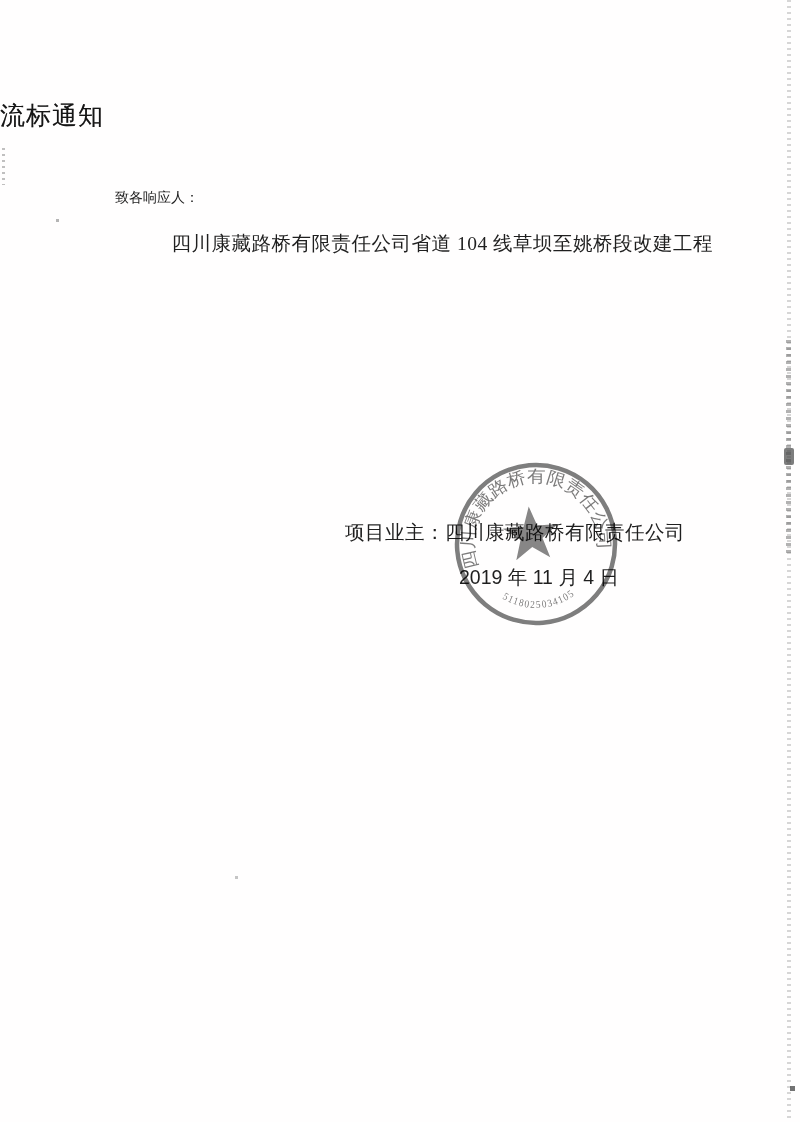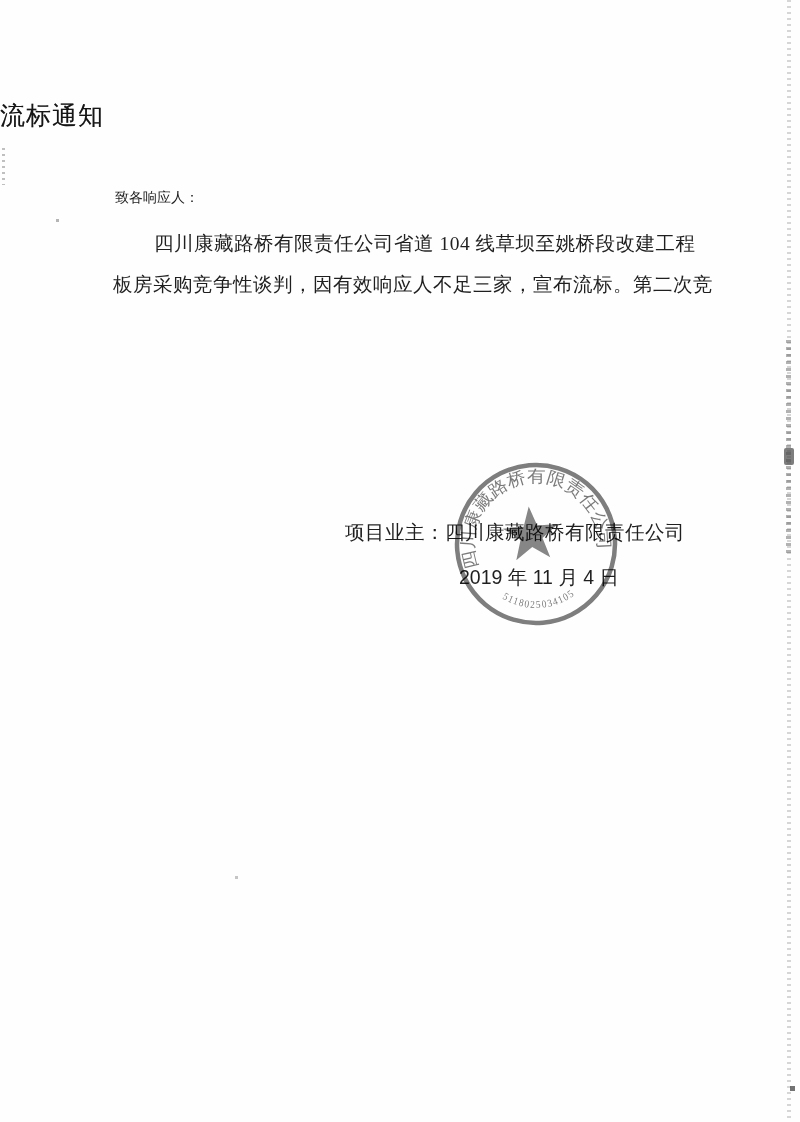--- a/index.html
+++ b/index.html
@@ -39,20 +39,21 @@
     top: 224px;
     left: 113px;
     width: 600px;
   }
   .body-line {
     font-size: 19.5px;
     line-height: 40.5px;
     height: 40.5px;
     white-space: nowrap;
     letter-spacing: 0.5px;
+    text-align: right;
   }
   .body-line.indent {
     padding-left: 41px;
   }
   .signature-line {
     position: absolute;
     top: 519px;
     left: 345px;
     font-size: 19.5px;
     white-space: nowrap;
@@ -132,21 +133,20 @@
 <body>
 
 <div class="page">
 
   <div class="doc-title">流标通知</div>
 
   <div class="salutation">致各响应人：</div>
 
   <div class="body-block">
     <div class="body-line indent">四川康藏路桥有限责任公司省道 104 线草坝至姚桥段改建工程</div>
-    <div class="body-line">板房采购竞争性谈判，因有效响应人不足三家，宣布流标。第二次竞</div>
   </div>
 
   <div class="signature-line">项目业主：四川康藏路桥有限责任公司</div>
 
   <div class="date-line">2019 年 11 月 4 日</div>
 
   <svg class="seal" viewBox="0 0 180 180" xmlns="http://www.w3.org/2000/svg">
     <defs>
       <path id="arcTop" d="M 30.7,108.1 A 62,62 0 1 1 149.3,108.1" fill="none"></path>
       <path id="arcBottom" d="M 51.5,141.1 A 64,64 0 0 0 128.5,141.1" fill="none"></path>

